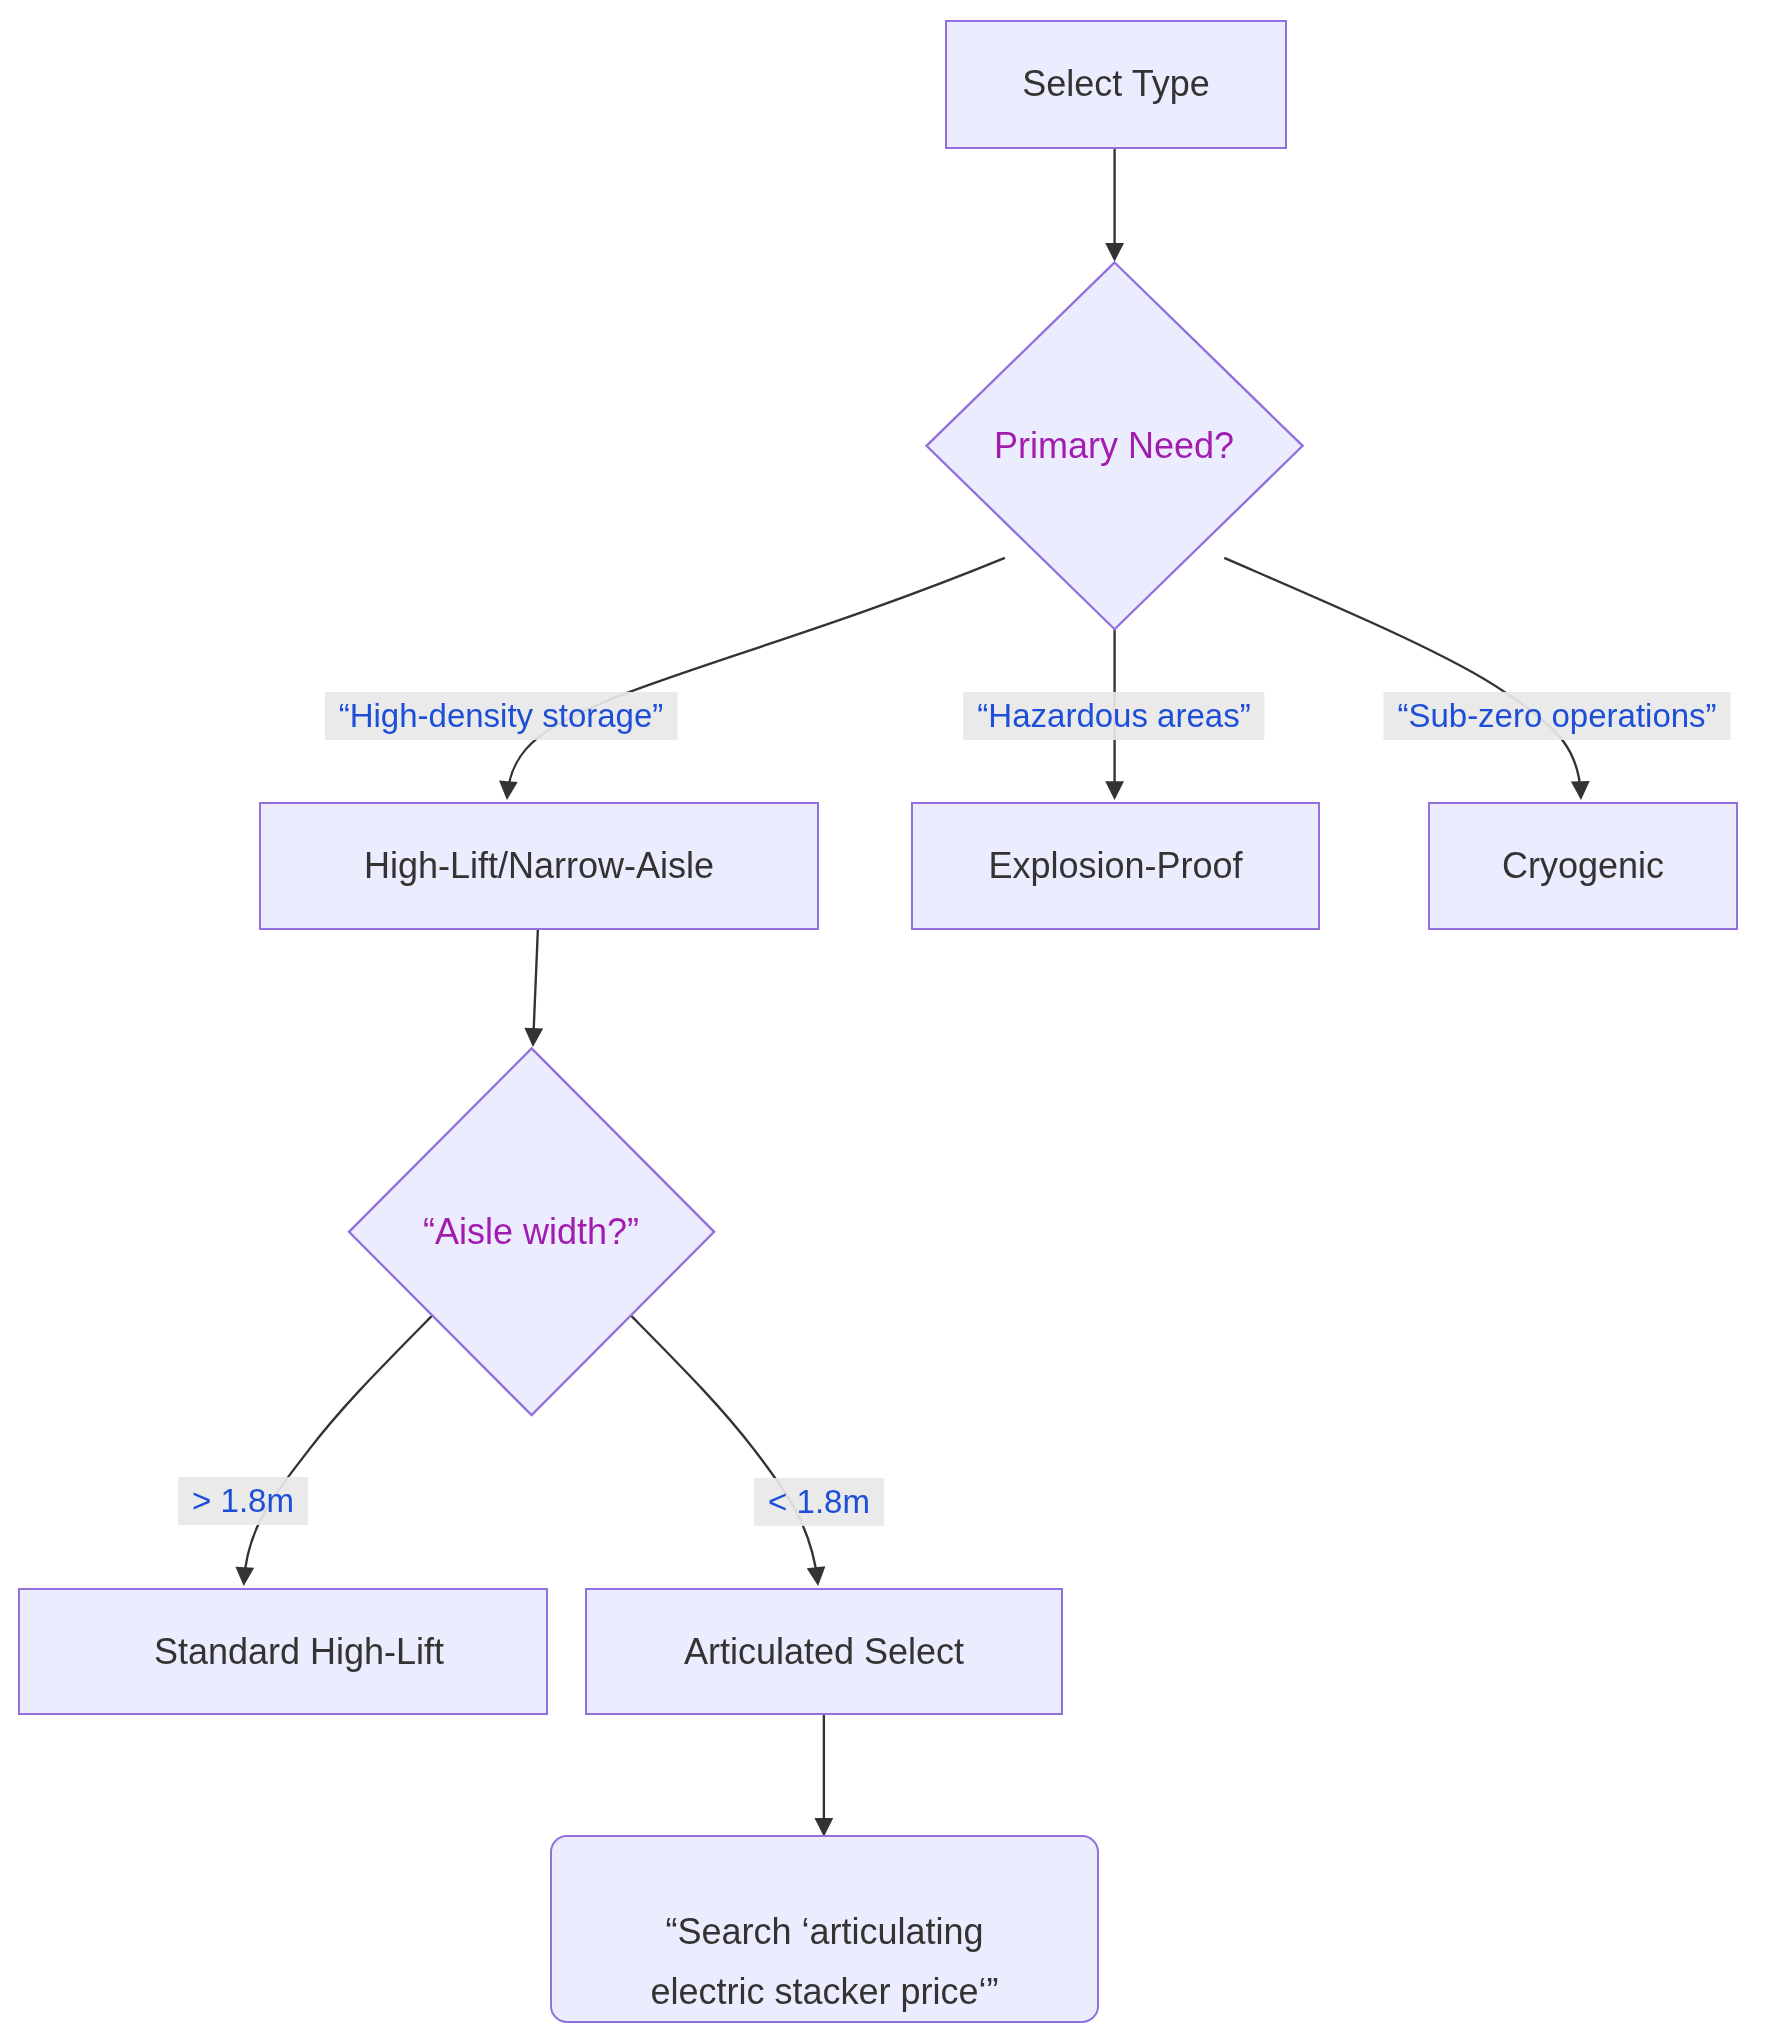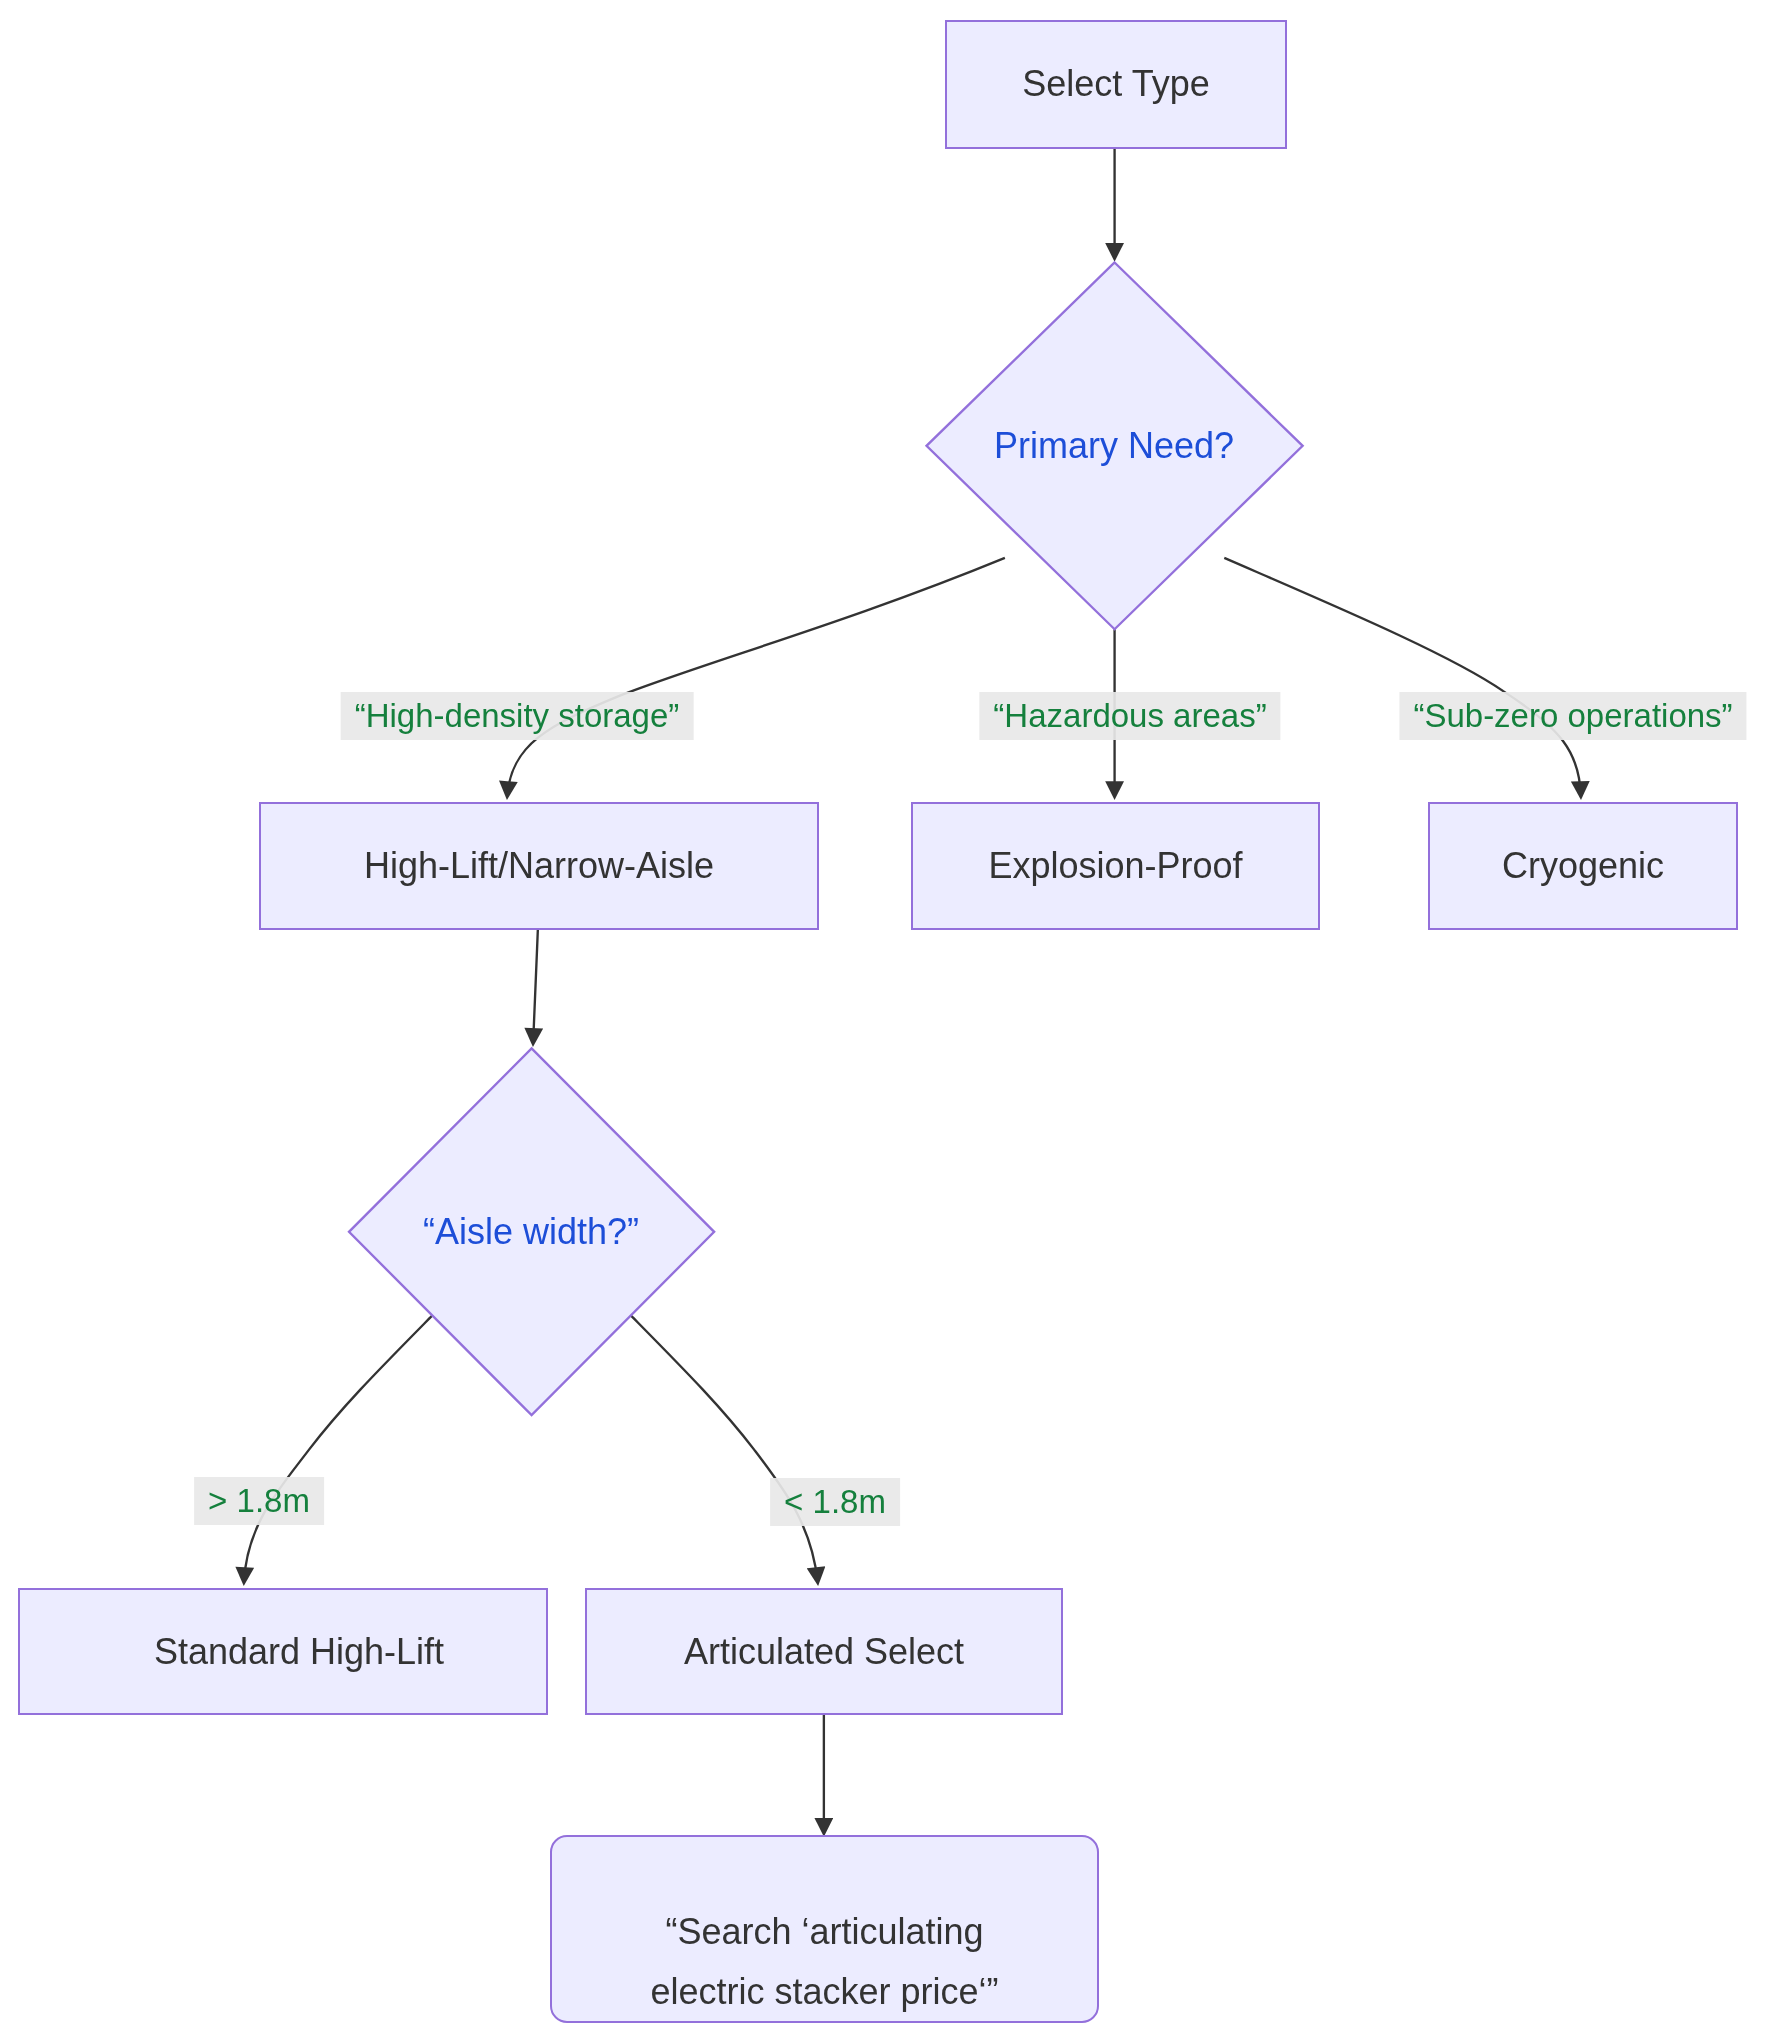--- a/index.html
+++ b/index.html
@@ -51,32 +51,31 @@
   .node .nlabel.multiline {
     white-space: pre-line;
     line-height: 1.65;
   }
   .dlabel {
     position: absolute;
     transform: translate(-50%, -50%);
     font-size: 36px;
     white-space: nowrap;
     z-index: 2;
-    color: #1d4ed8;
+    color: #a21caf;
   }
   .elabel {
     position: absolute;
     transform: translate(-50%, -50%);
     font-size: 33px;
     white-space: nowrap;
     background: rgba(232, 232, 232, 0.92);
     padding: 5px 14px;
     z-index: 3;
-    color: #15803d;
-    margin-left: 16px;
+    color: #1d4ed8;
   }
 </style>
 </head>
 <body>
 
 <div class="canvas">
 
   <svg class="edges" viewBox="0 0 2281 2597">
     <defs>
       <marker id="arrowhead" viewBox="0 0 10 10" refX="7.5" refY="5" markerWidth="26" markerHeight="24" orient="auto" markerUnits="userSpaceOnUse">

